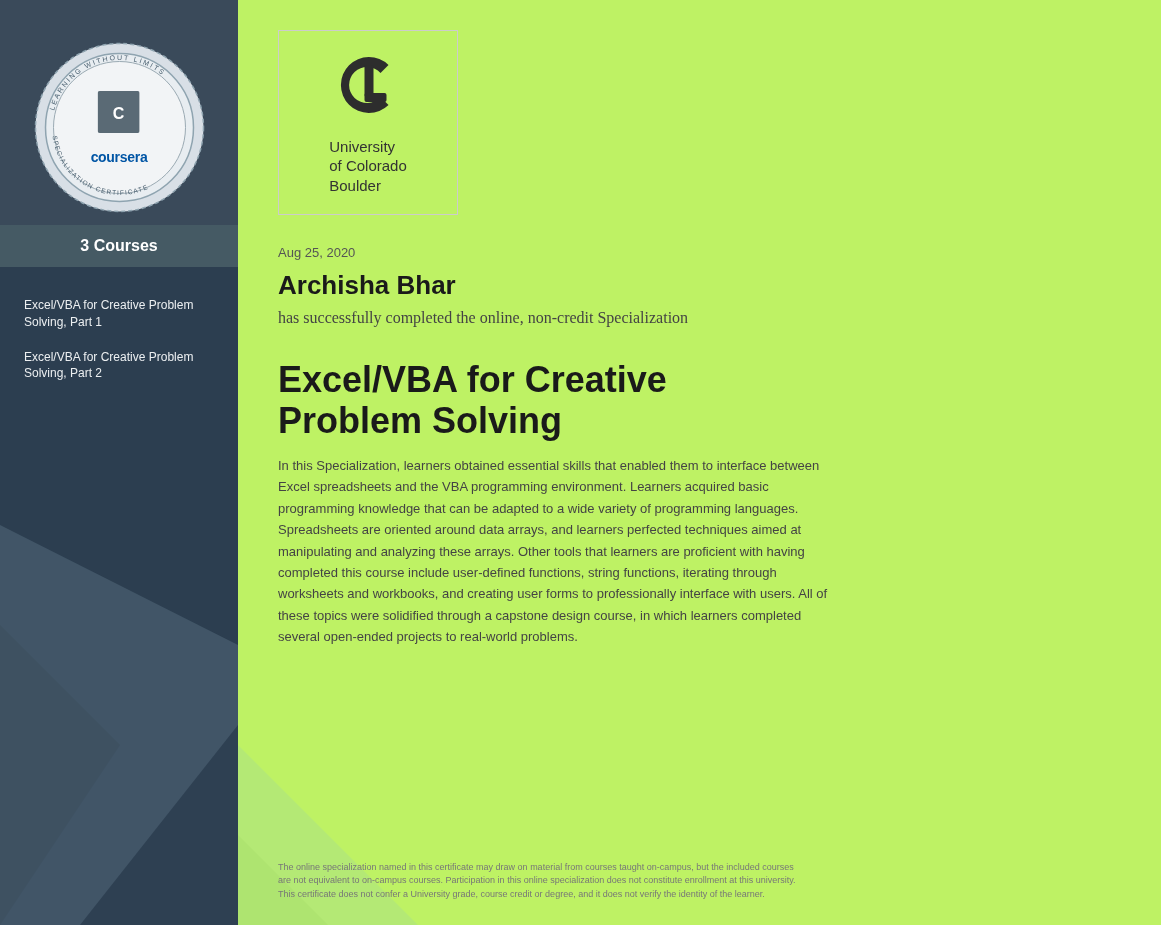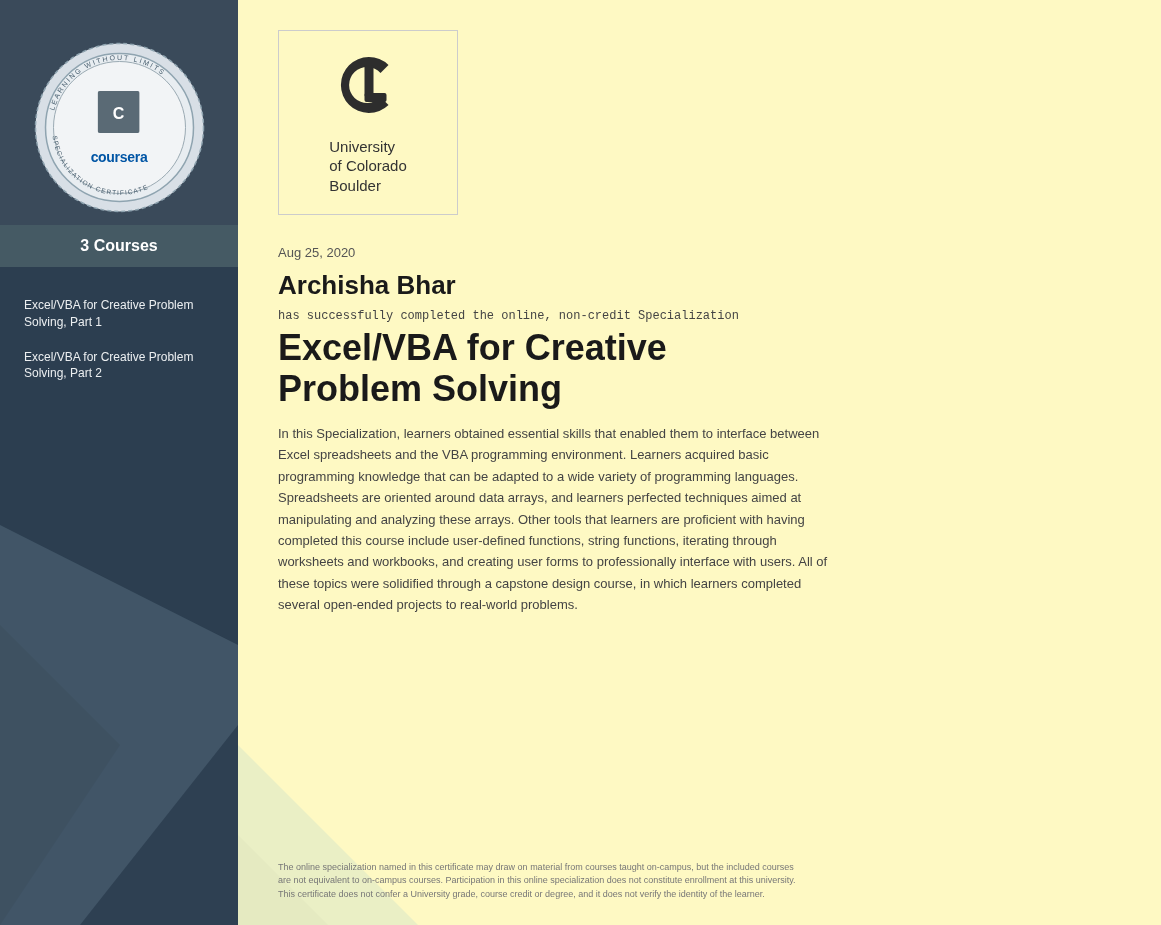--- a/index.html
+++ b/index.html
@@ -58,21 +58,21 @@
       font-family: Arial, sans-serif;
       font-size: 12px;
       margin-bottom: 18px;
       line-height: 1.4;
       font-weight: 500;
     }
 
     
     .main-content {
       flex: 1;
-      background: #fef9c3;
+      background: #bef264;
       padding: 30px 50px 30px 40px;
       display: flex;
       flex-direction: column;
       position: relative;
       overflow: hidden;
     }
 
     .cert-header {
       display: flex;
       align-items: flex-start;
@@ -112,24 +112,24 @@
 
     .cert-name {
       font-family: Arial, sans-serif;
       font-size: 26px;
       font-weight: bold;
       color: #1a1a1a;
       margin-bottom: 8px;
     }
 
     .cert-completed-text {
-      font-family: Liberation Mono, monospace;
-      font-size: 12px;
+      font-family: Liberation Serif, serif;
+      font-size: 16px;
       color: #444444;
-      margin-bottom: 4px;
+      margin-bottom: 32px;
     }
 
     .cert-course-title {
       font-family: Arial, sans-serif;
       font-size: 36px;
       font-weight: 900;
       color: #1a1a1a;
       line-height: 1.15;
       margin-bottom: 13px;
     }

